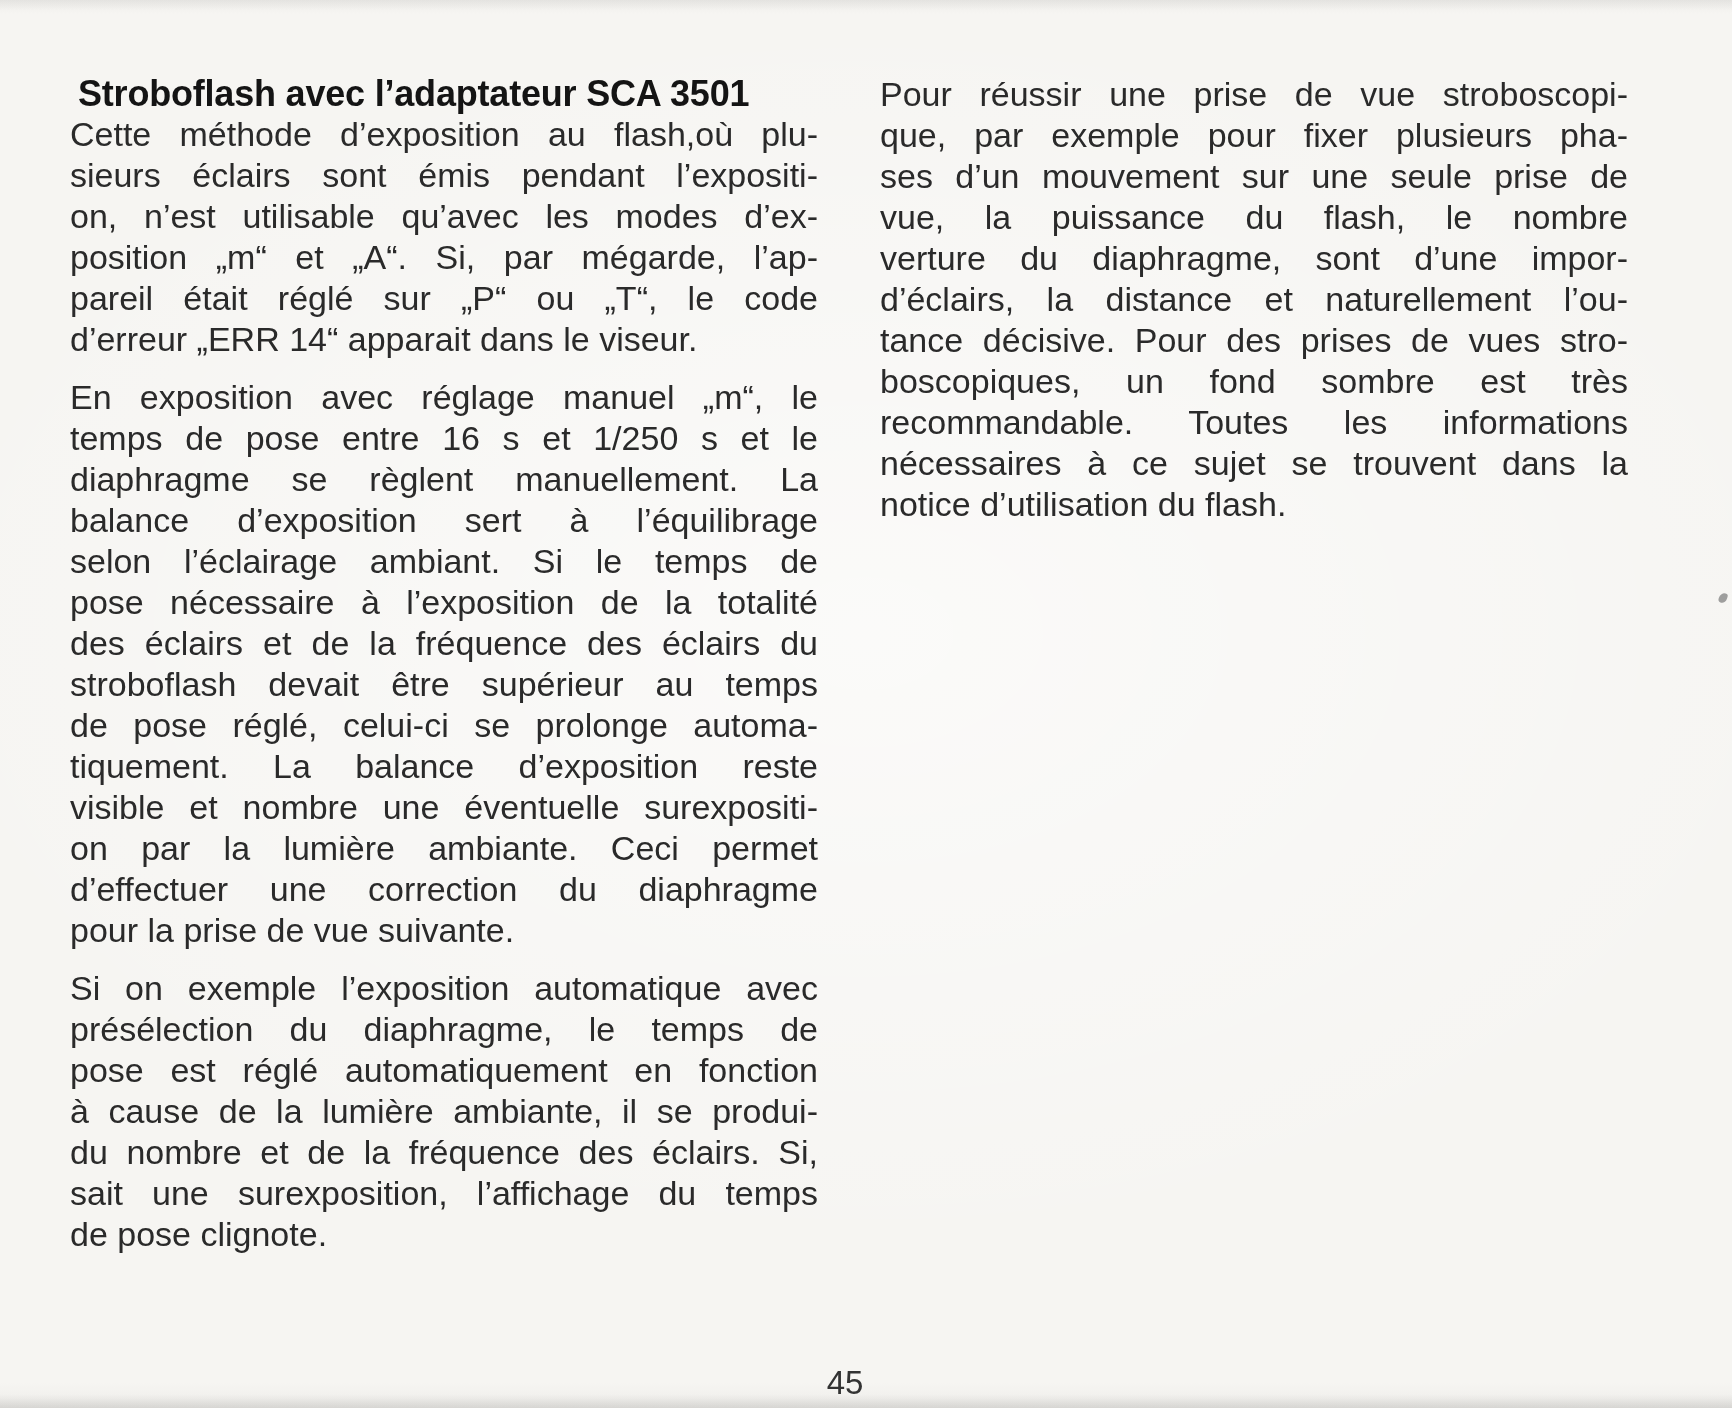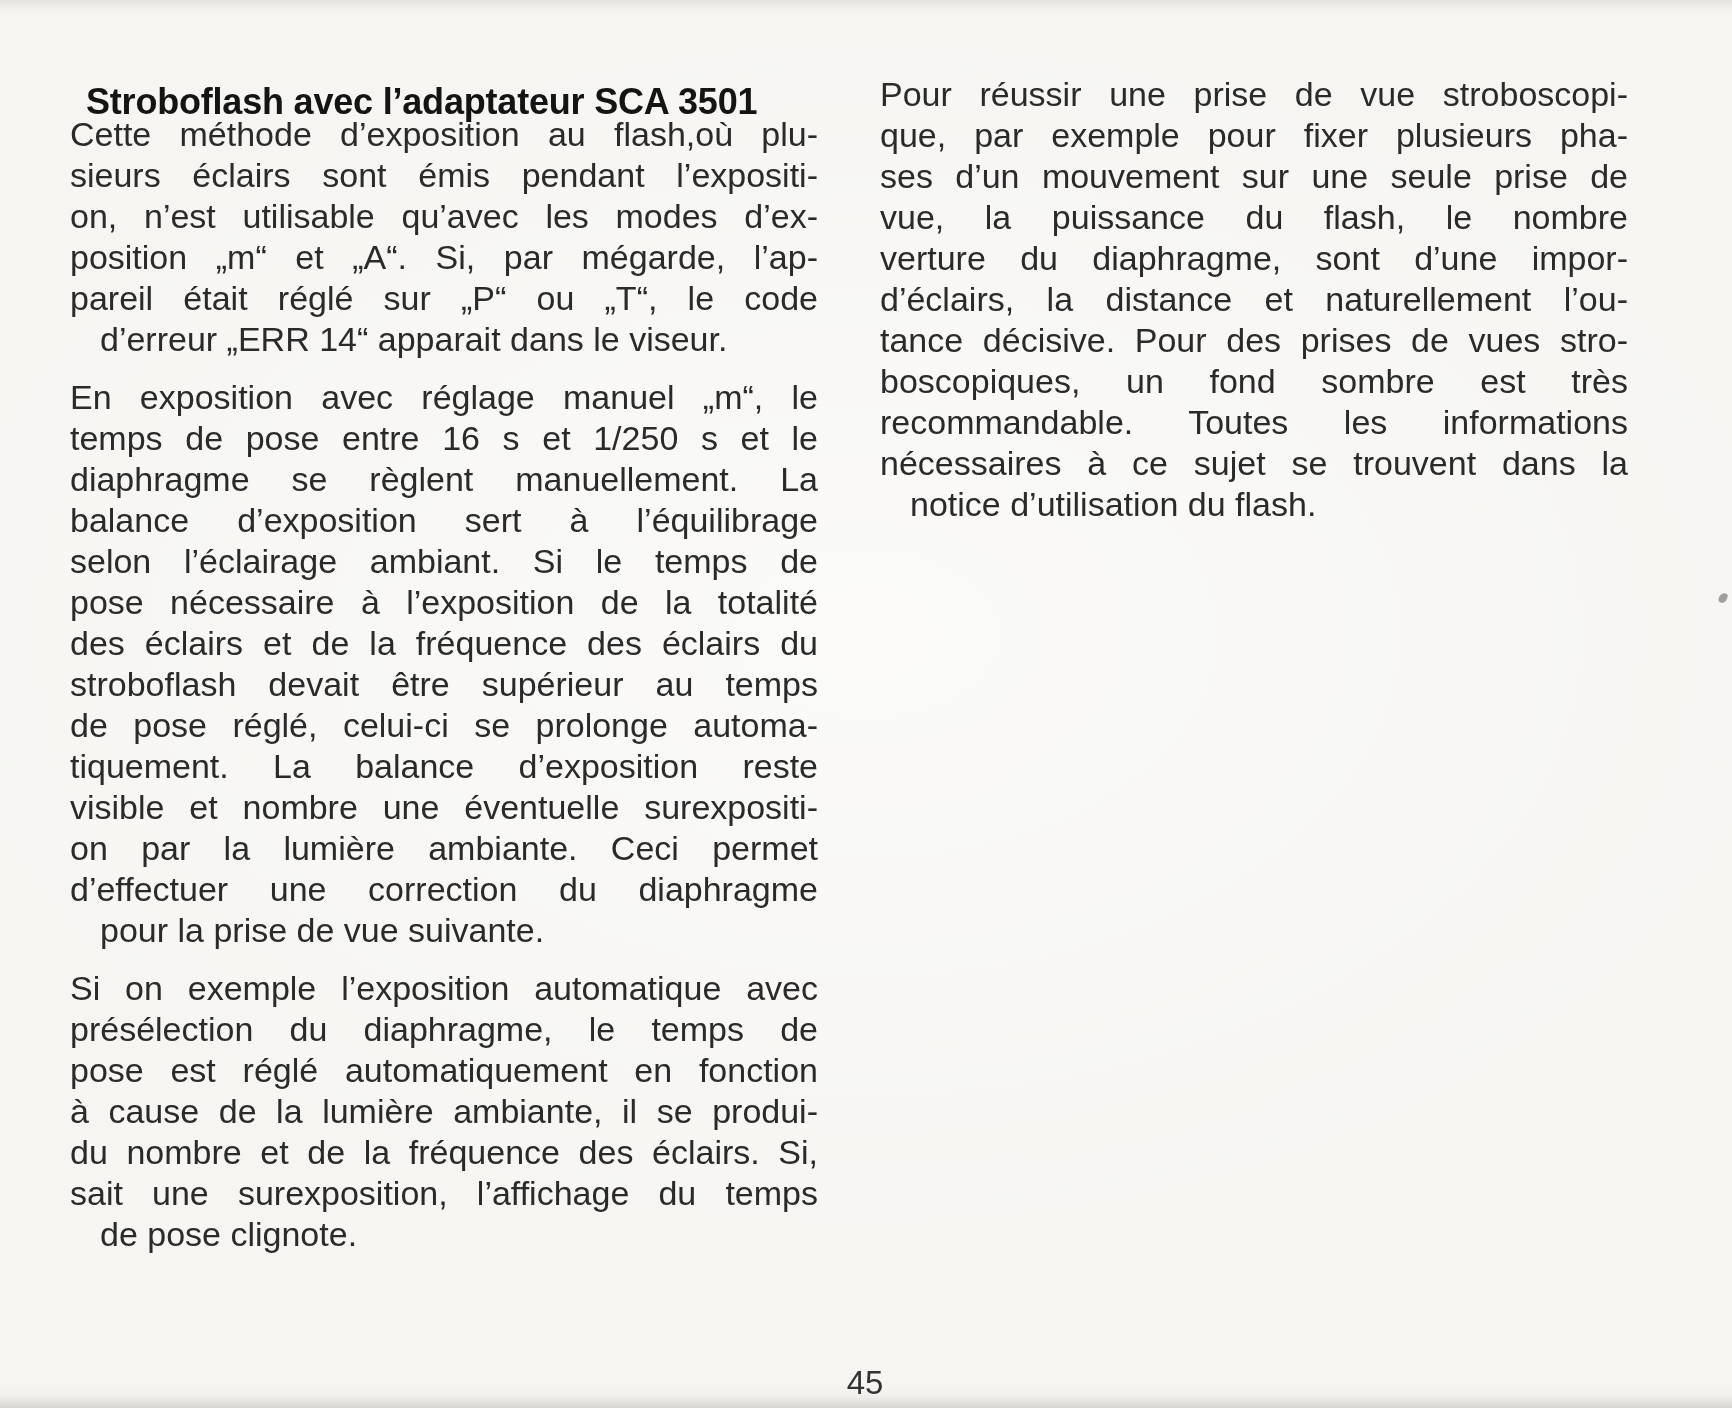--- a/index.html
+++ b/index.html
@@ -27,21 +27,21 @@
     background: linear-gradient(180deg, rgba(110,110,108,0.08), rgba(110,110,108,0));
   }
   .edge-bottom {
     position: absolute; left: 0; bottom: 0; width: 1732px; height: 14px;
     background: linear-gradient(0deg, rgba(105,103,100,0.13), rgba(105,103,100,0));
   }
   .heading {
     position: absolute;
     left: 70px; top: 64px;
     width: 820px;
-    margin: 16px;
+    margin: 8px;
     font-size: 36px;
     line-height: 44px;
     font-weight: 700;
     letter-spacing: -0.2px;
     color: #141414;
     white-space: nowrap;
   }
   .col {
     position: absolute;
     width: 748px;
@@ -54,30 +54,28 @@
   .line {
     height: 41px;
     line-height: 41px;
     text-align: justify;
     text-align-last: justify;
     white-space: normal;
     color: #2a2a2a;
   }
   .line.last {
     text-align-last: left;
-    margin-left: 30px;
   }
   .page-number {
     position: absolute;
     left: 0; top: 1364px;
     width: 1690px;
     text-align: center;
     font-size: 33px;
     color: #333333;
-    padding-left: 20px;
   }
   .speck {
     position: absolute;
     left: 1719px; top: 593px;
     width: 8px; height: 10px;
     background: #6f6f6f;
     opacity: 0.65;
     border-radius: 70% 30% 60% 40%;
     transform: rotate(18deg);
   }

